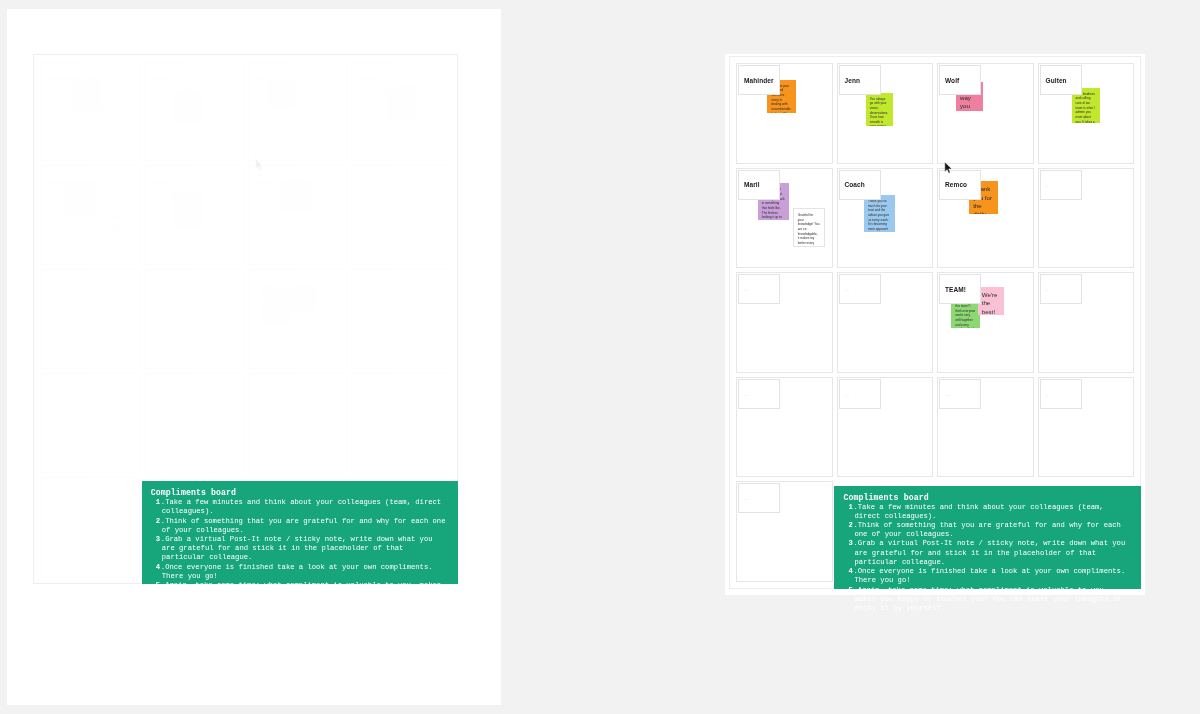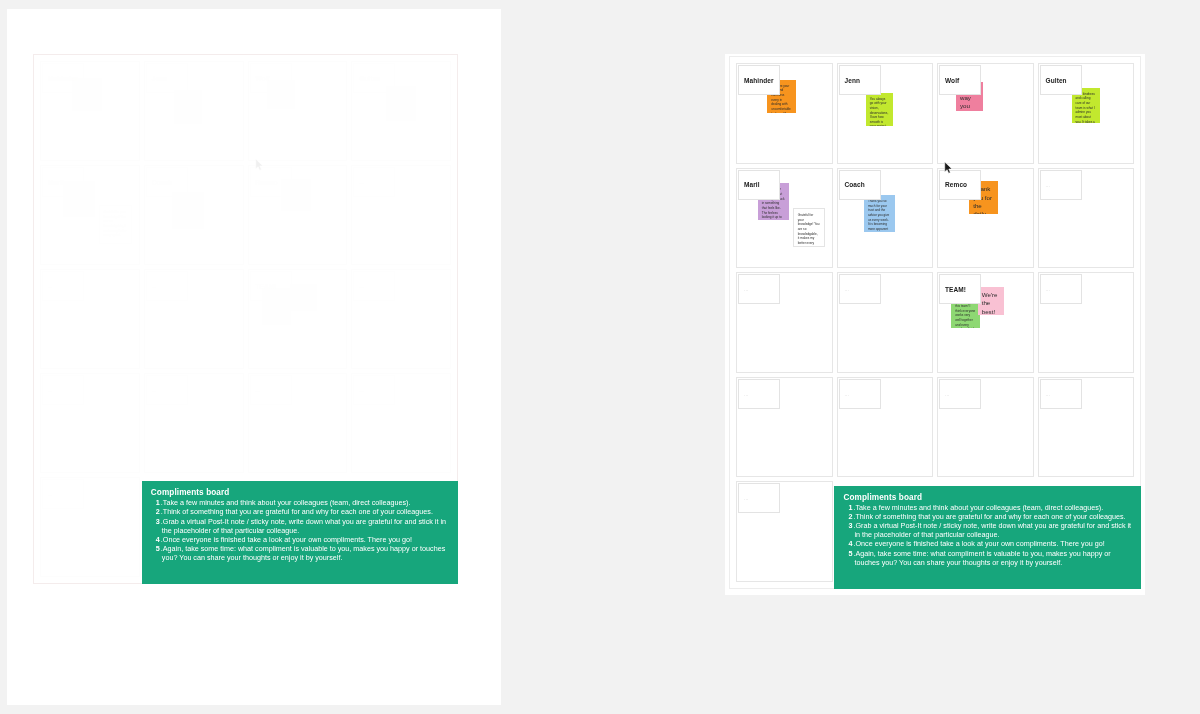--- a/index.html
+++ b/index.html
@@ -78,20 +78,21 @@
   }
   .note.big-text { font-size: 6.2px; line-height: 1.35; }
 
   
   .info-card {
     position: absolute;
     background: #17a67c;
     color: #ffffff;
     padding: 7px 9px 6px 9px;
     z-index: 6;
+    font-family: Liberation Mono, monospace;
   }
   .info-title {
     font-size: 8.2px;
     font-weight: bold;
     margin-bottom: 1px;
     letter-spacing: .1px;
   }
   .info-list { list-style: none; padding-left: 11px; }
   .info-list li {
     font-size: 7.2px;

